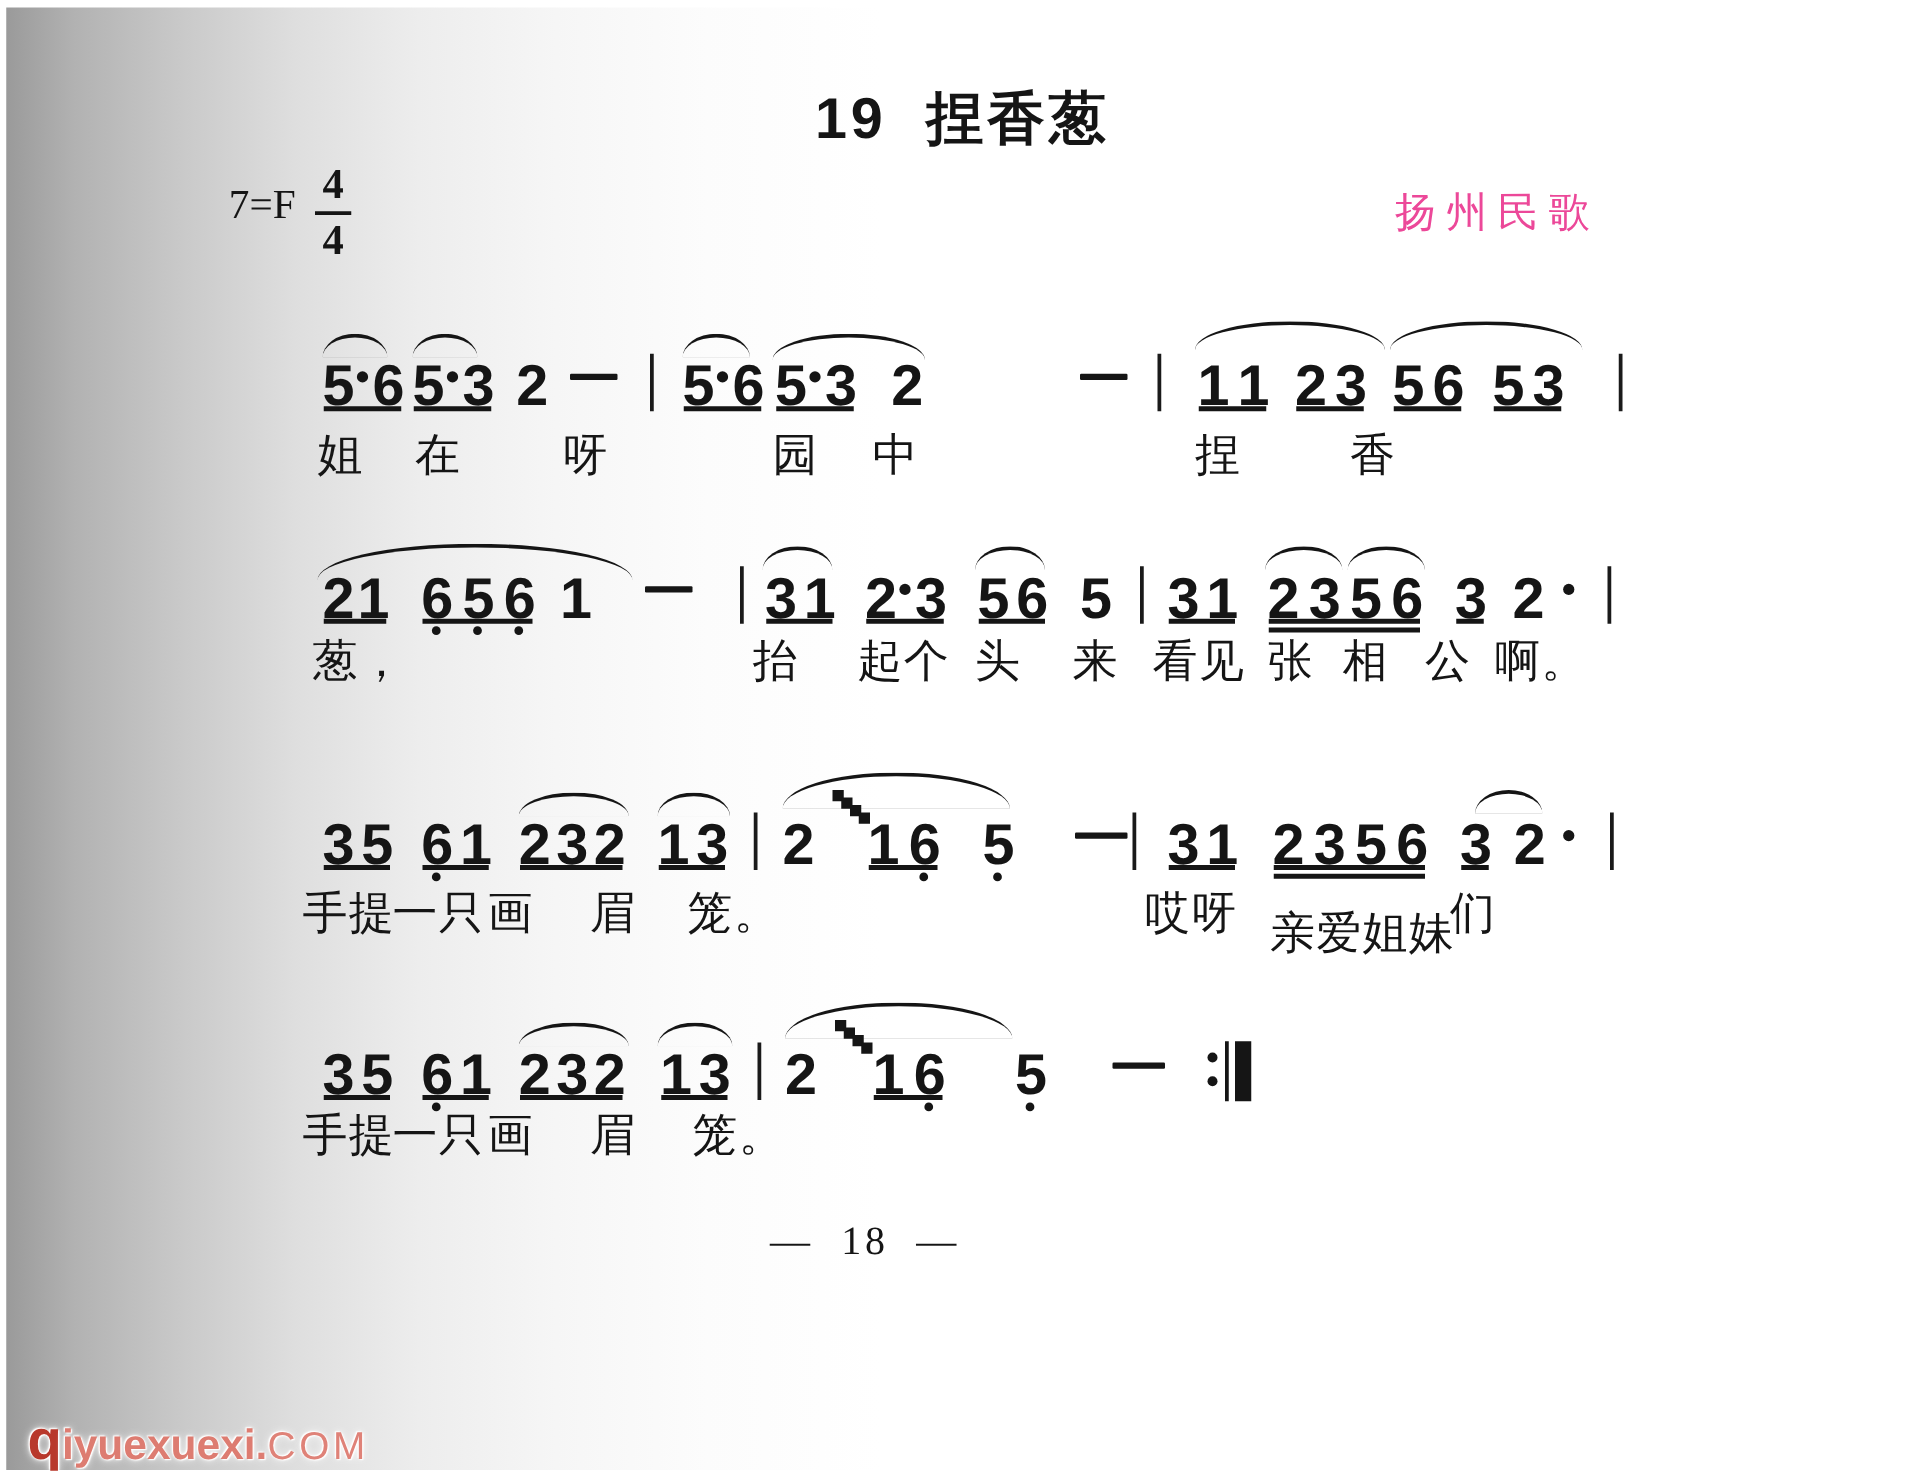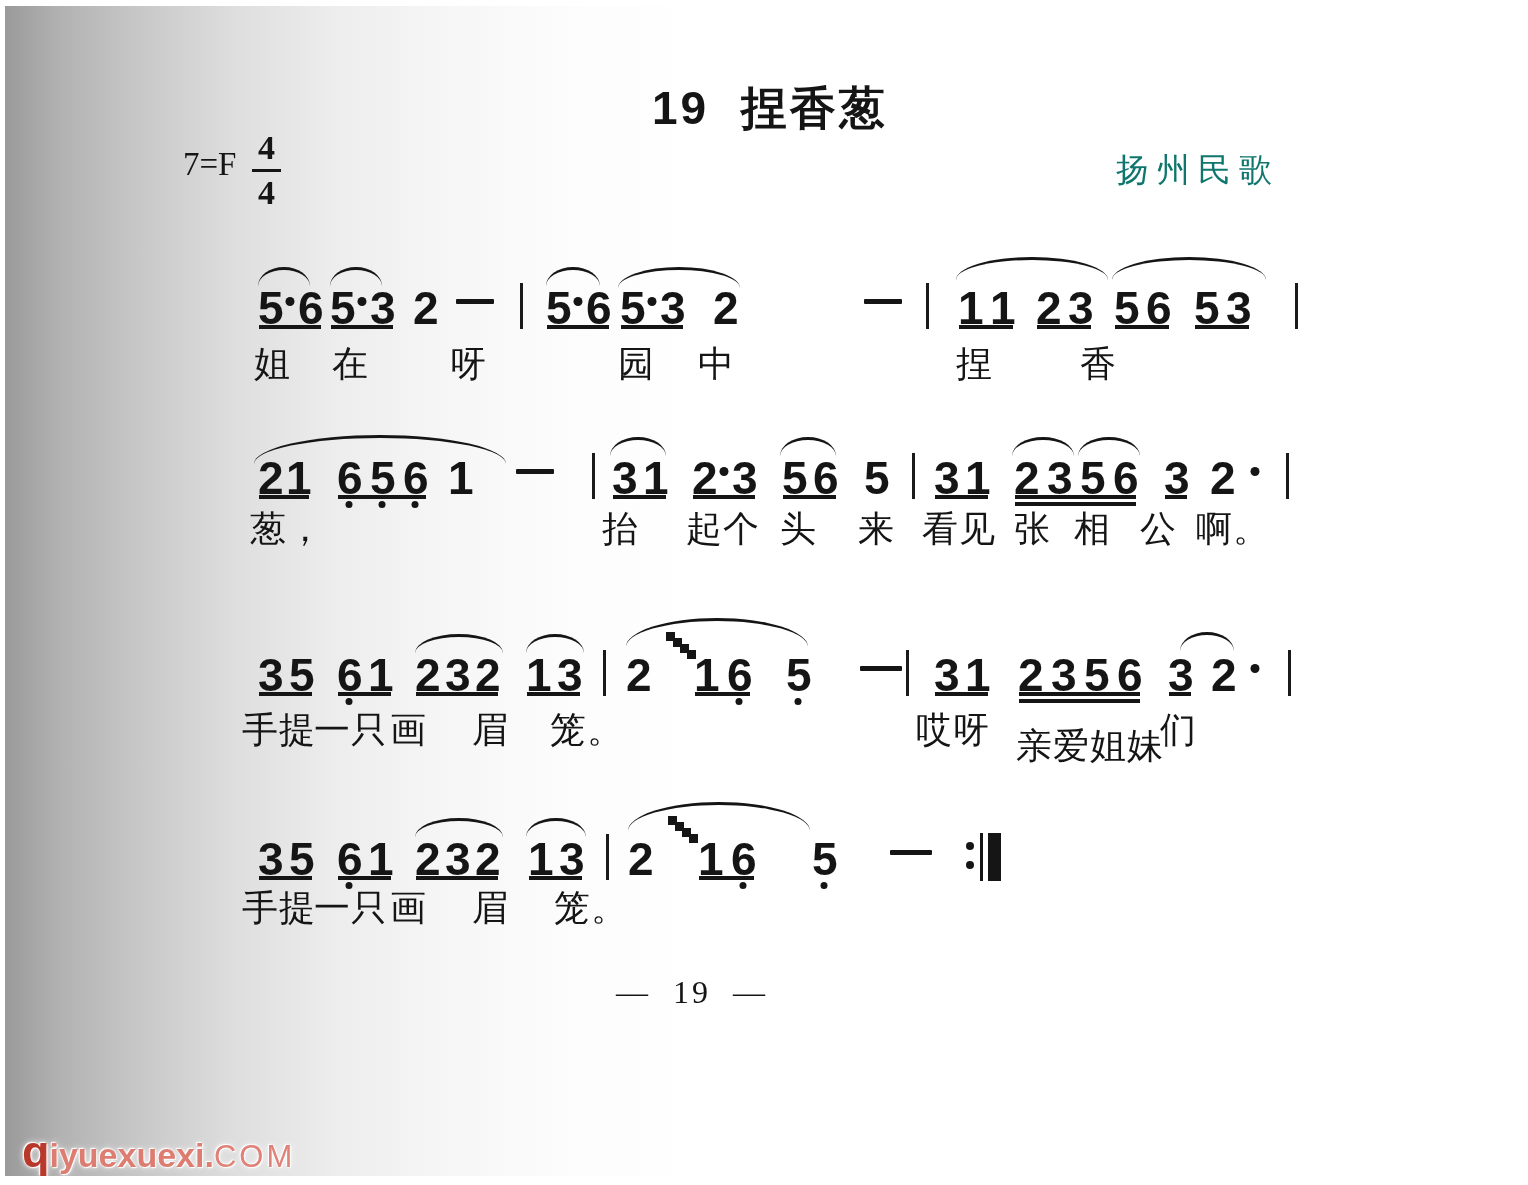--- a/index.html
+++ b/index.html
@@ -2,29 +2,29 @@
 <html><head>
 <meta charset="utf-8">
 <style>
   html,body{margin:0;padding:0}
   body{width:1528px;height:1185px;position:relative;overflow:hidden;background:#ffffff;
        font-family:"Liberation Sans",sans-serif}
   .bg{position:absolute;left:5px;top:6px;right:0;bottom:9px;
       background:linear-gradient(to right,#9a9a9a 0px,#b2b2b2 55px,#c9c9c9 140px,#dedede 230px,
                  #ededed 330px,#f6f6f6 440px,#fcfcfc 560px,#ffffff 700px)}
   .sheet{position:absolute;inset:0}
-  .title{position:absolute;left:652px;top:78px;margin:0;font:700 46px "Liberation Sans",sans-serif;
+  .title{position:absolute;left:652px;top:64px;margin:0;font:700 46px "Liberation Sans",sans-serif;
          color:#151515;white-space:pre;letter-spacing:3px}
   .keysig{position:absolute;left:183px;top:146px;font:400 33px "Liberation Serif",serif;color:#151515}
   .meter{position:absolute;left:252px;top:128px;text-align:center;
          font:700 34px "Liberation Serif",serif;color:#151515}
   .meter .num{display:block;border-bottom:3px solid #151515;padding:0 6px 1px;line-height:40px}
   .meter .den{display:block;line-height:42px}
   .attr{position:absolute;left:1116px;top:148px;font:400 33px "Liberation Serif",serif;
-        letter-spacing:8px;color:#0f766e}
+        letter-spacing:8px;color:#ec4899}
   .pagenum{position:absolute;left:616px;top:974px;font:400 32px "Liberation Serif",serif;
            letter-spacing:3px;color:#151515;white-space:pre}
   .watermark{position:absolute;left:22px;top:1126px;display:flex;align-items:baseline;
              text-shadow:0 0 3px #fff,1px 1px 1px #fff,-1px -1px 1px #fff,0 0 7px #fff}
   .wq{font:700 45px "Liberation Sans",sans-serif;color:#b8382b}
   .wb{font:700 34px "Liberation Sans",sans-serif;color:#dd7c71}
   .wd{font:700 34px "Liberation Sans",sans-serif;color:#dd7c71}
   .wt{font:400 31px "Liberation Sans",sans-serif;color:#df8278;letter-spacing:3px}
 
   #score{position:absolute;inset:0}
@@ -310,21 +310,21 @@
         <span class="thin"></span>
         <span class="thick"></span>
       </div>
       <div class="lyric" style="left: 242px; top: 884px;">手提</div>
       <div class="lyric" style="left: 314px; top: 884px;">一只</div>
       <div class="lyric" style="left: 390px; top: 884px;">画</div>
       <div class="lyric" style="left: 472px; top: 884px;">眉</div>
       <div class="lyric" style="left: 554px; top: 884px;">笼。</div>
     </div>
 
-  <div class="pagenum">—  19  —</div>
+  <div class="pagenum">—  18  —</div>
 
   <div class="watermark">
     <span class="wq">q</span>
     <span class="wb">iyuexuexi</span>
     <span class="wd">.</span>
     <span class="wt">COM</span>
   </div>
 </div>
 
 </body></html>

